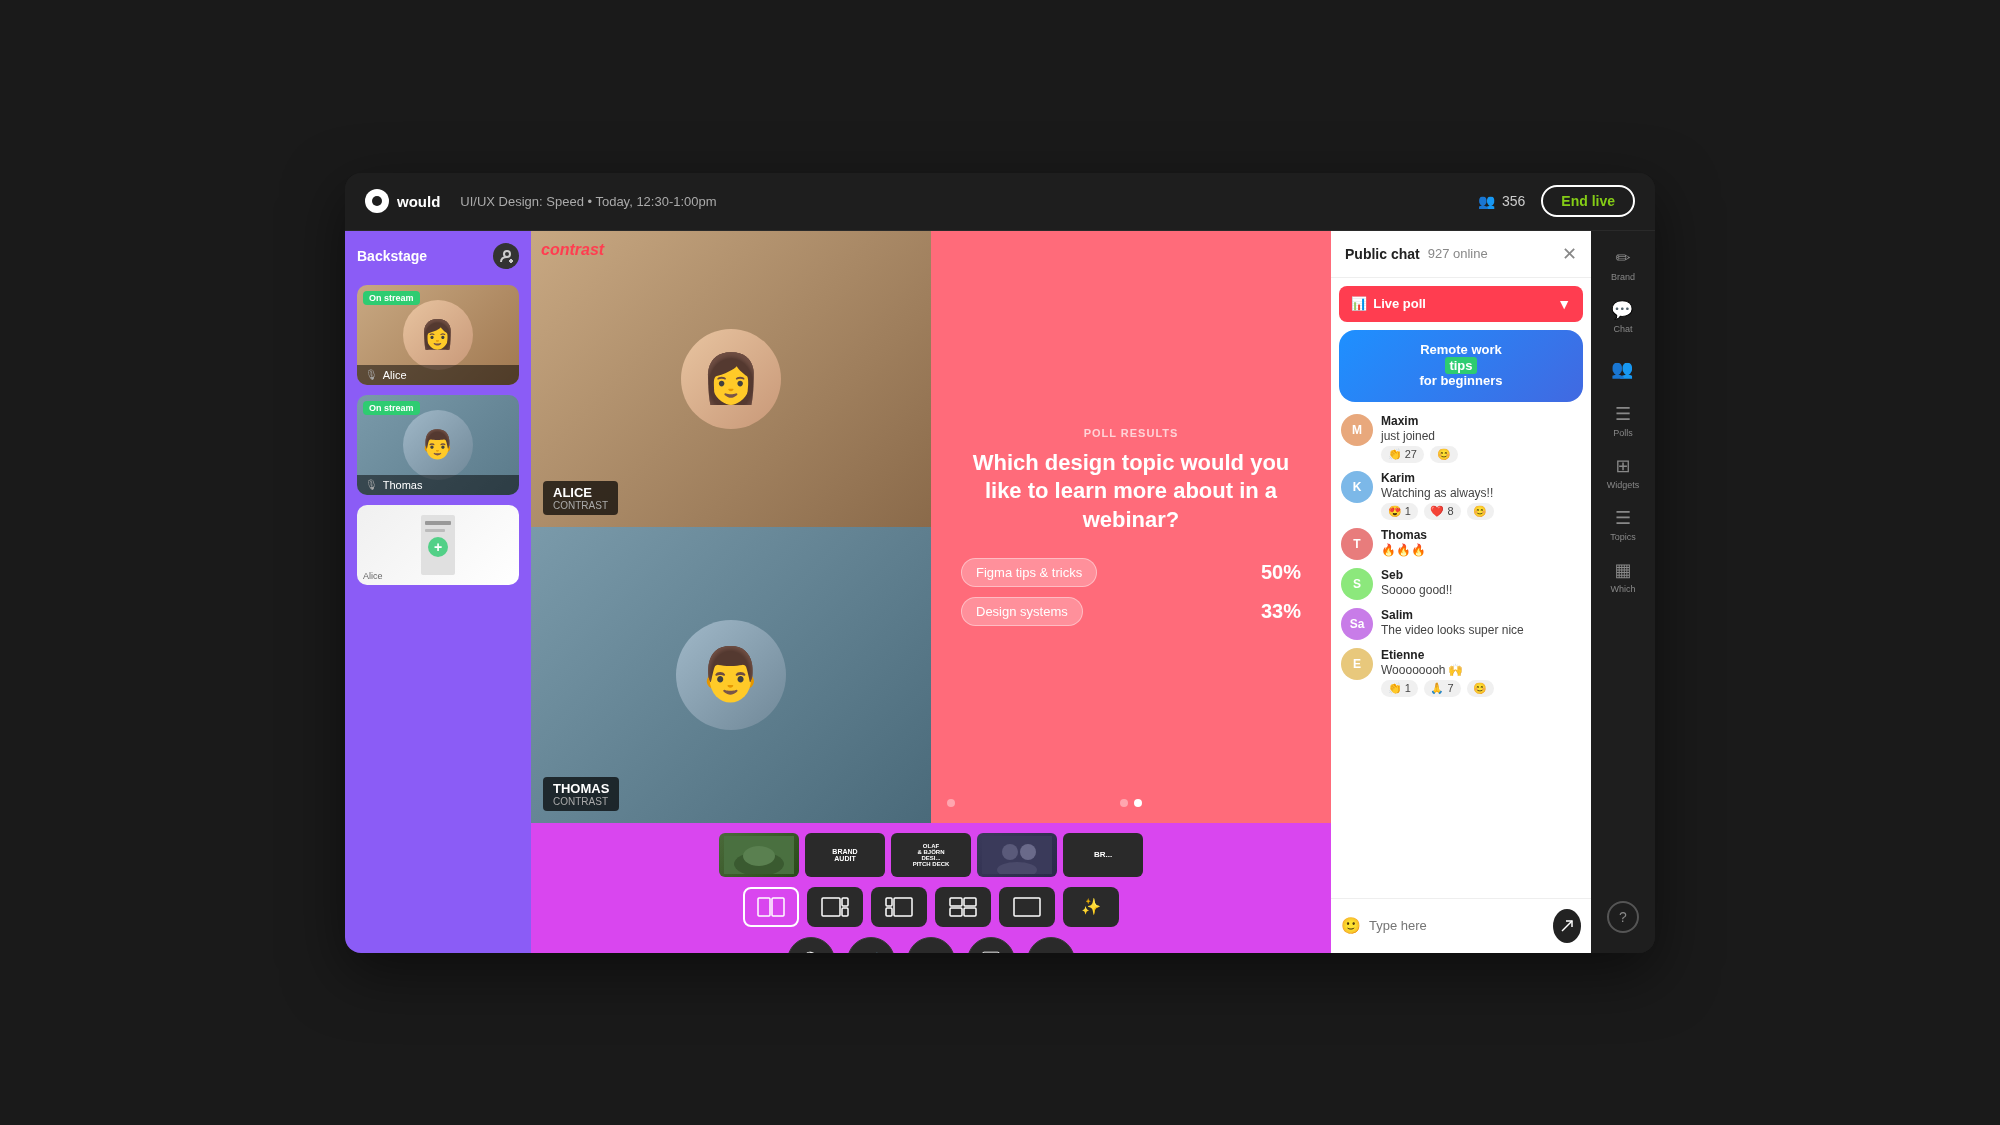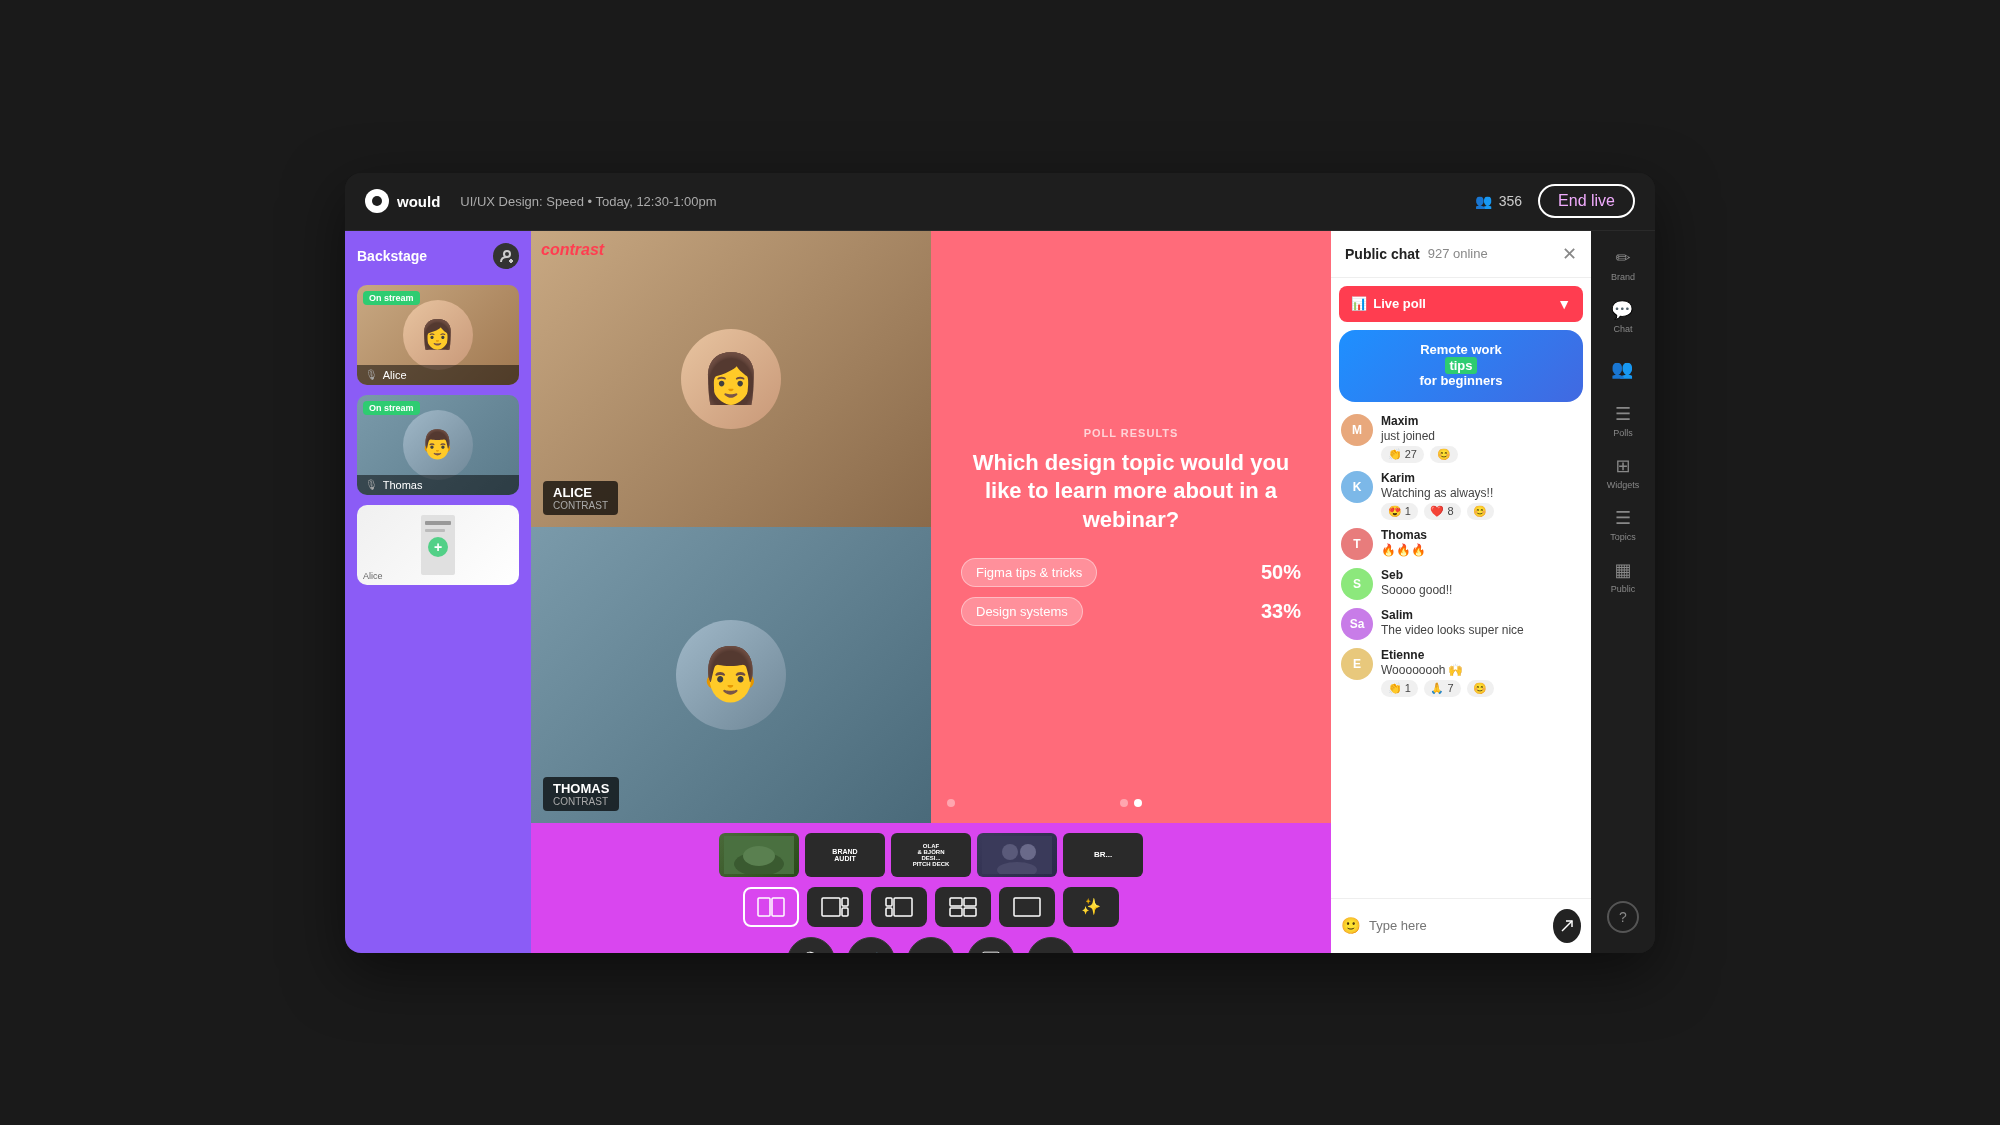--- a/index.html
+++ b/index.html
@@ -70,26 +70,26 @@
     }
     .viewers-count {
       display: flex;
       align-items: center;
       gap: 6px;
       font-size: 14px;
       color: #ccc;
     }
     .end-live-btn {
       background: #1e1e1e;
-      color: #f0abfc;
+      color: #84cc16;
       border: 2px solid #fff;
       border-radius: 20px;
       padding: 6px 18px;
-      font-size: 16px;
-      font-weight: 400;
+      font-size: 14px;
+      font-weight: 700;
       cursor: pointer;
     }
     
     .main-body {
       display: flex;
       flex: 1;
       overflow: hidden;
     }
     
     .sidebar-left {
@@ -942,21 +942,21 @@
       <div class="right-icon-btn">
         <span class="right-icon-symbol">⊞</span>
         <span class="right-icon-label">Widgets</span>
       </div>
       <div class="right-icon-btn">
         <span class="right-icon-symbol">☰</span>
         <span class="right-icon-label">Topics</span>
       </div>
       <div class="right-icon-btn">
         <span class="right-icon-symbol">▦</span>
-        <span class="right-icon-label">Public</span>
+        <span class="right-icon-label">Which</span>
       </div>
       <div style="margin-top:auto;padding-bottom:10px;">
         <div class="help-btn">?</div>
       </div>
     </div>
 
   </div>
 </div>
 
 </body></html>

